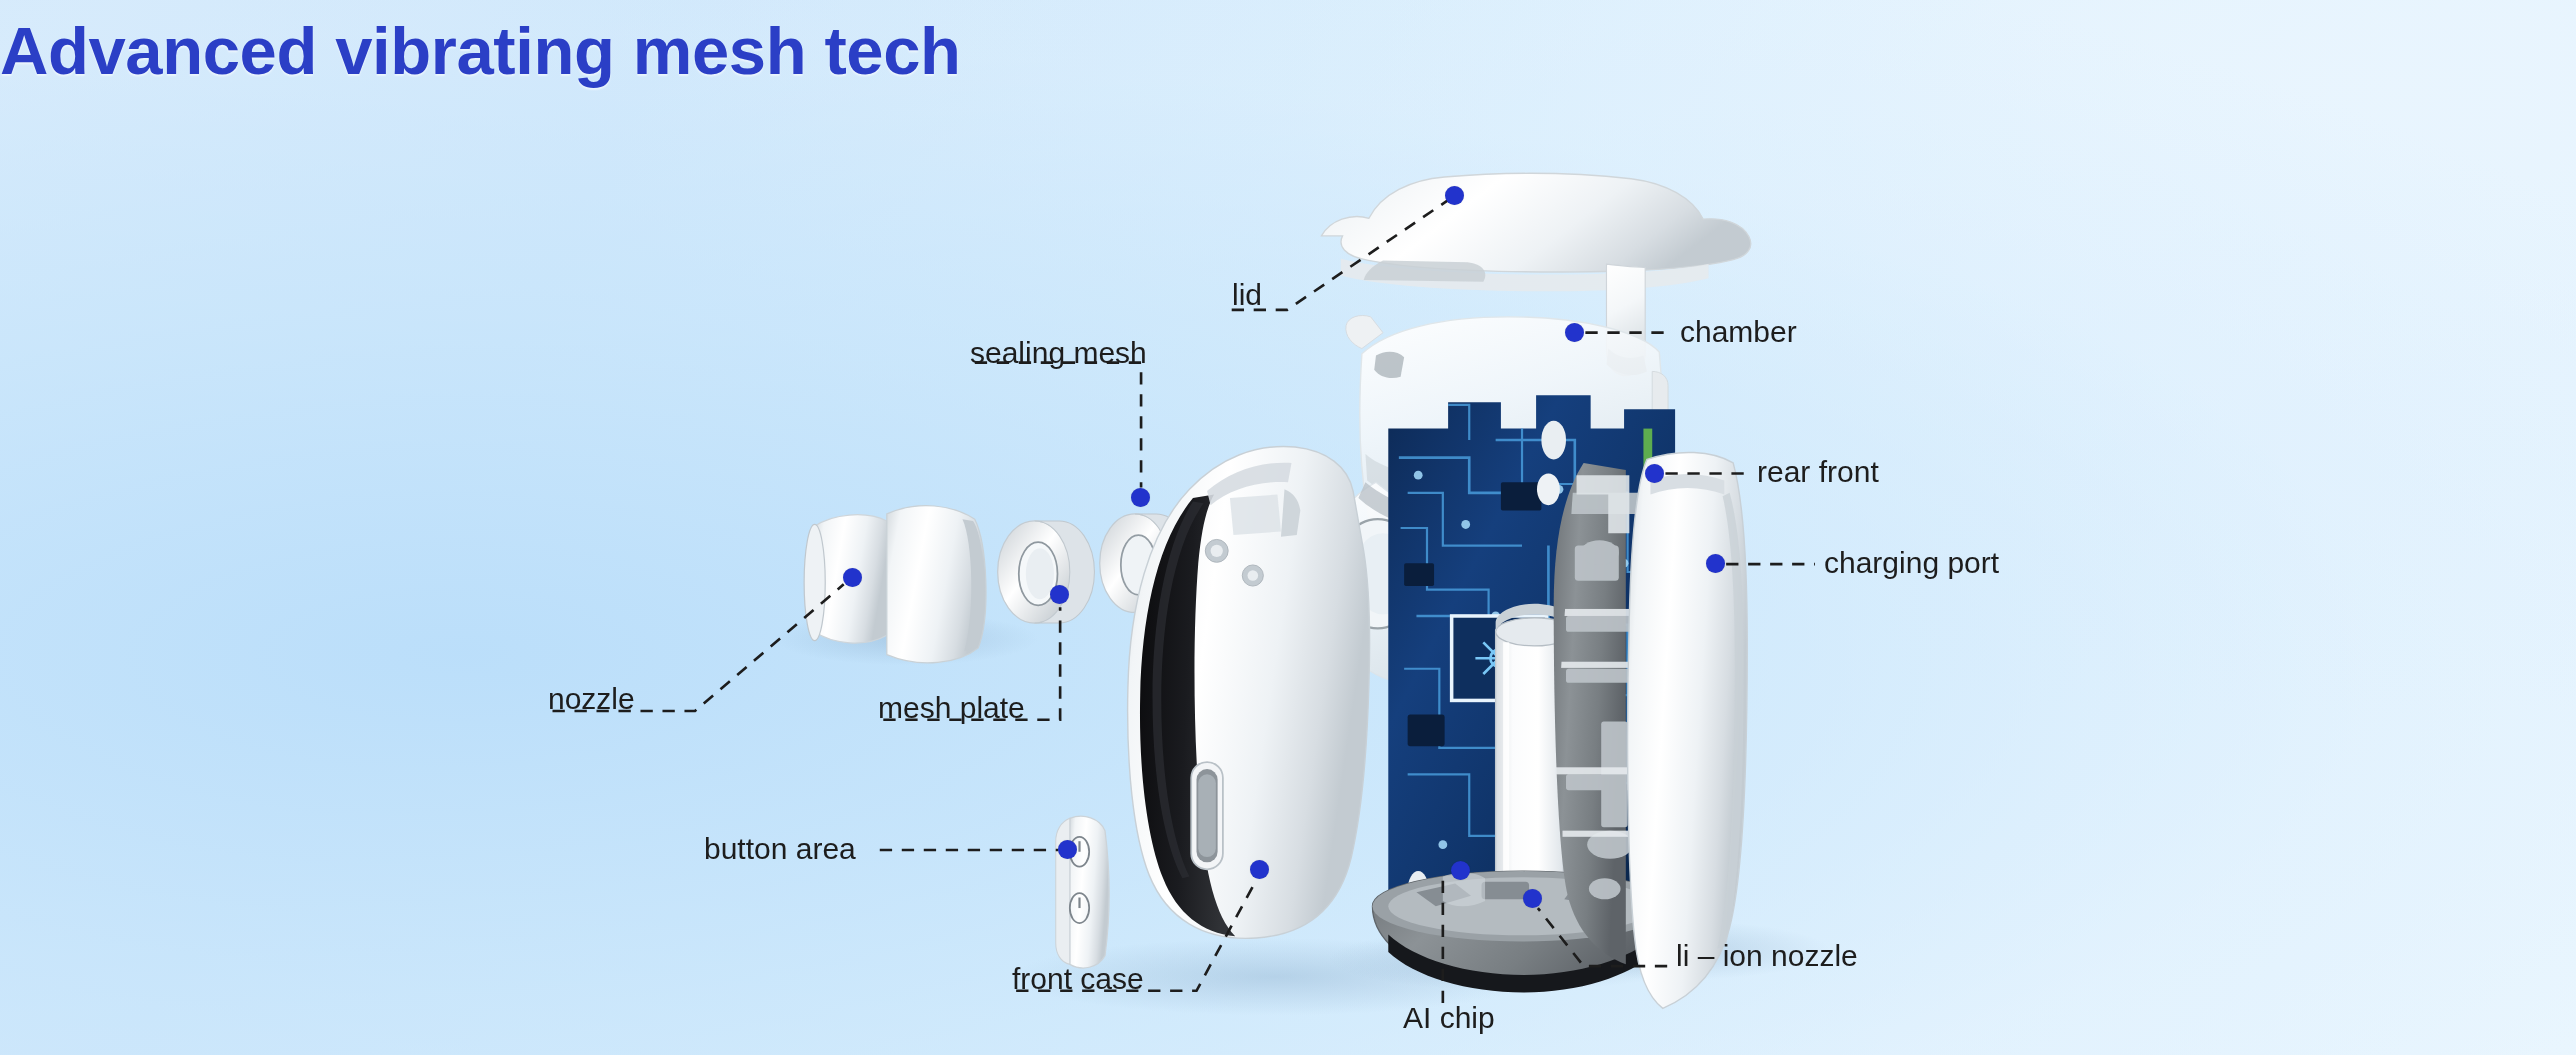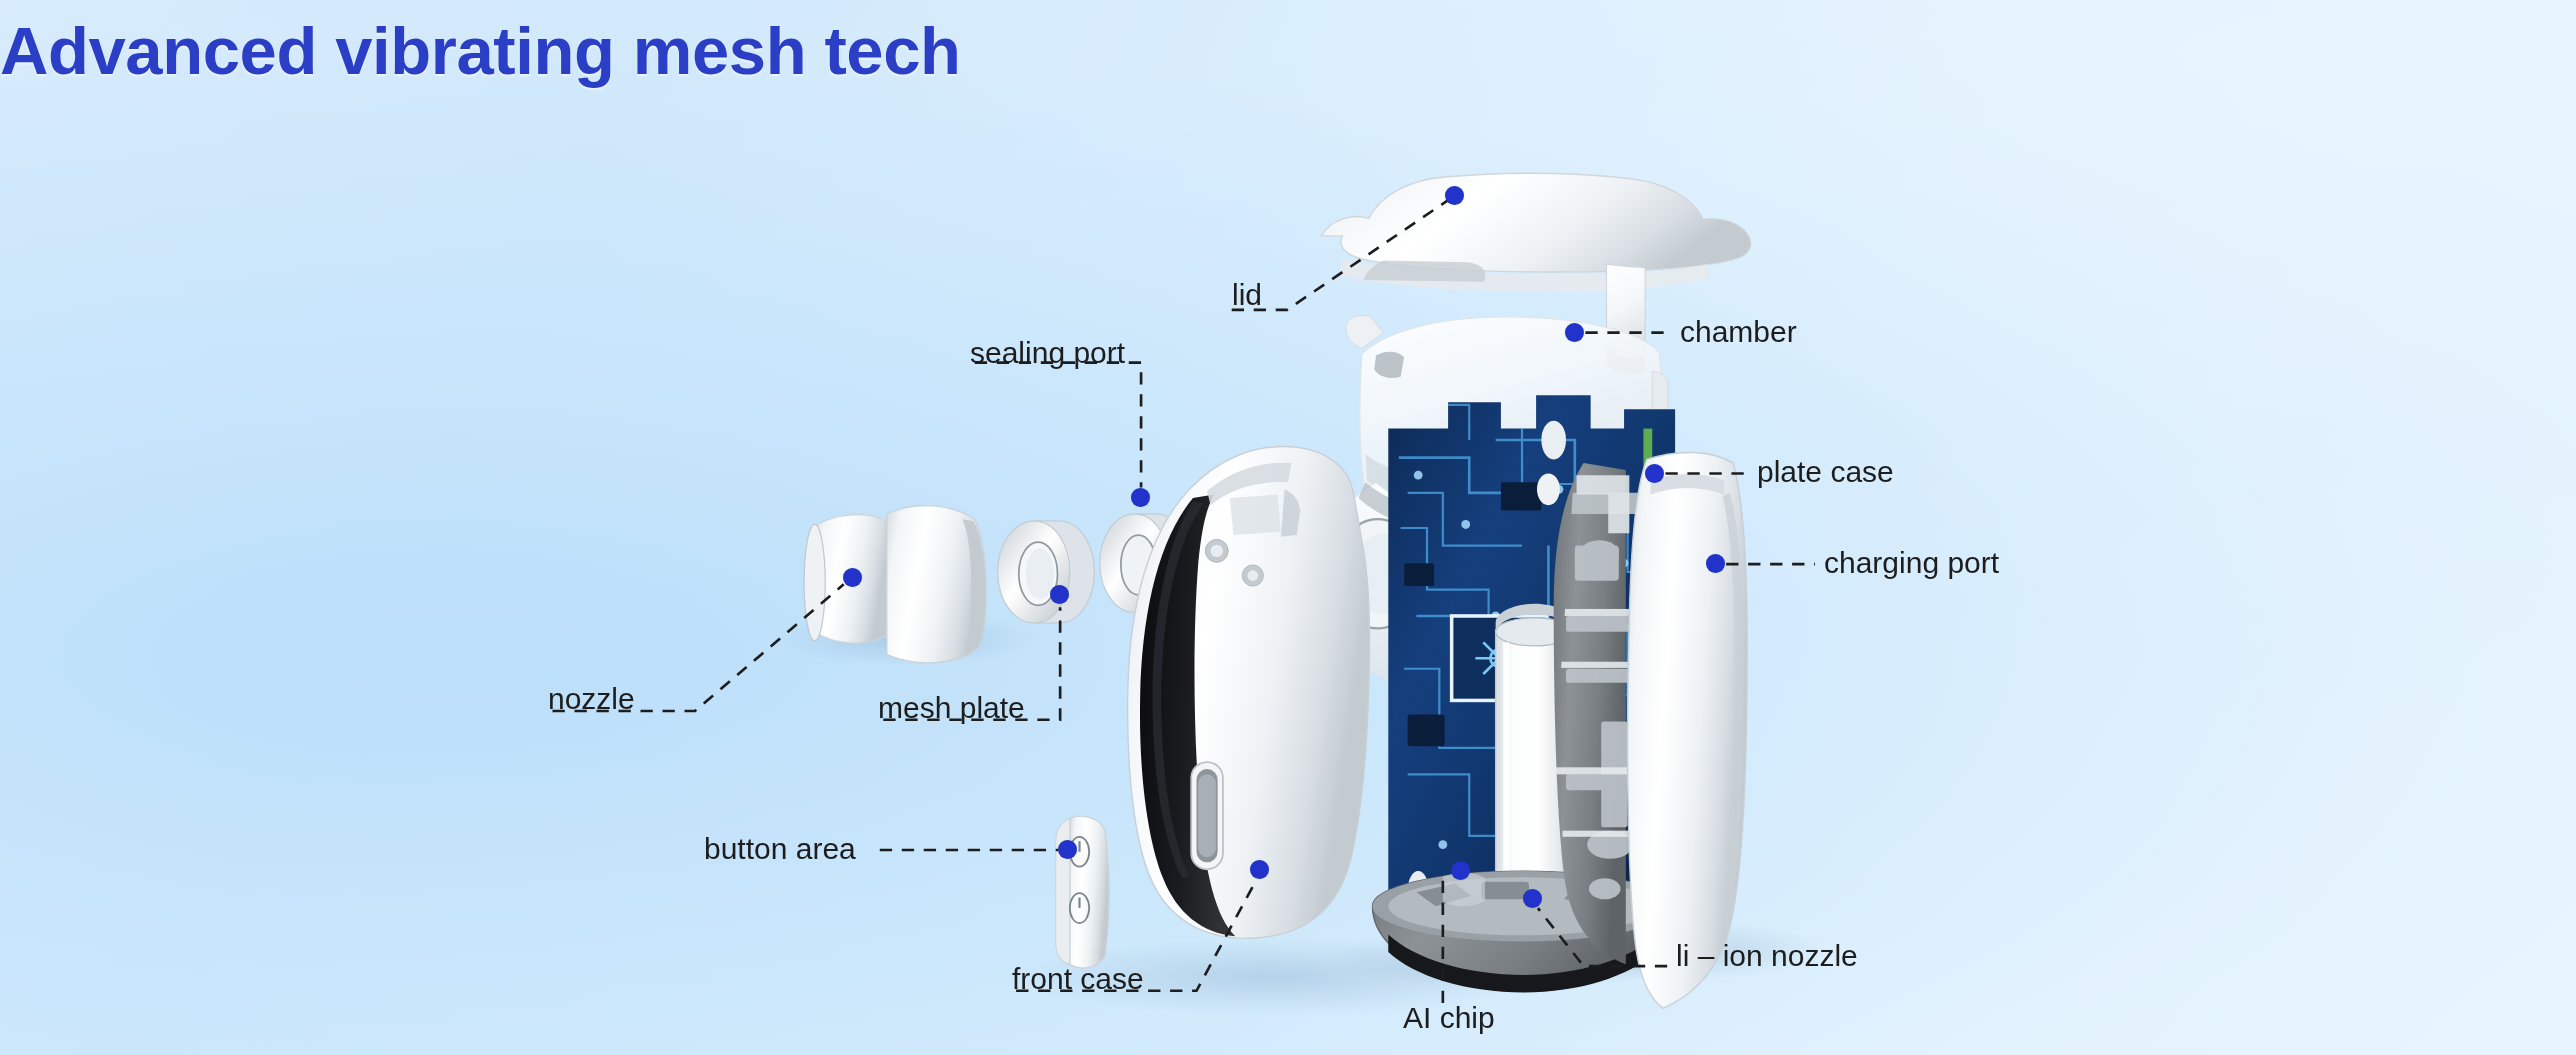--- a/index.html
+++ b/index.html
@@ -344,22 +344,22 @@
   <span class="dot" style="left:1706px;top:554px;"></span>
   <span class="dot" style="left:843px;top:568px;"></span>
   <span class="dot" style="left:1050px;top:585px;"></span>
   <span class="dot" style="left:1058px;top:840px;"></span>
   <span class="dot" style="left:1250px;top:860px;"></span>
   <span class="dot" style="left:1451px;top:861px;"></span>
   <span class="dot" style="left:1523px;top:889px;"></span>
 
   <span class="lbl" style="left:1232px;top:280px;">lid</span>
   <span class="lbl" style="left:1680px;top:317px;">chamber</span>
-  <span class="lbl" style="left:970px;top:338px;">sealing port</span>
-  <span class="lbl" style="left:1757px;top:457px;">plate case</span>
+  <span class="lbl" style="left:970px;top:338px;">sealing mesh</span>
+  <span class="lbl" style="left:1757px;top:457px;">rear front</span>
   <span class="lbl" style="left:1824px;top:548px;">charging port</span>
   <span class="lbl" style="left:548px;top:684px;text-align:right;">nozzle</span>
   <span class="lbl" style="left:878px;top:693px;">mesh plate</span>
   <span class="lbl" style="left:704px;top:834px;">button area</span>
   <span class="lbl" style="left:1012px;top:964px;">front case</span>
   <span class="lbl" style="left:1403px;top:1003px;">AI chip</span>
   <span class="lbl" style="left:1676px;top:941px;">li – ion nozzle</span>
 
 </div>
 

